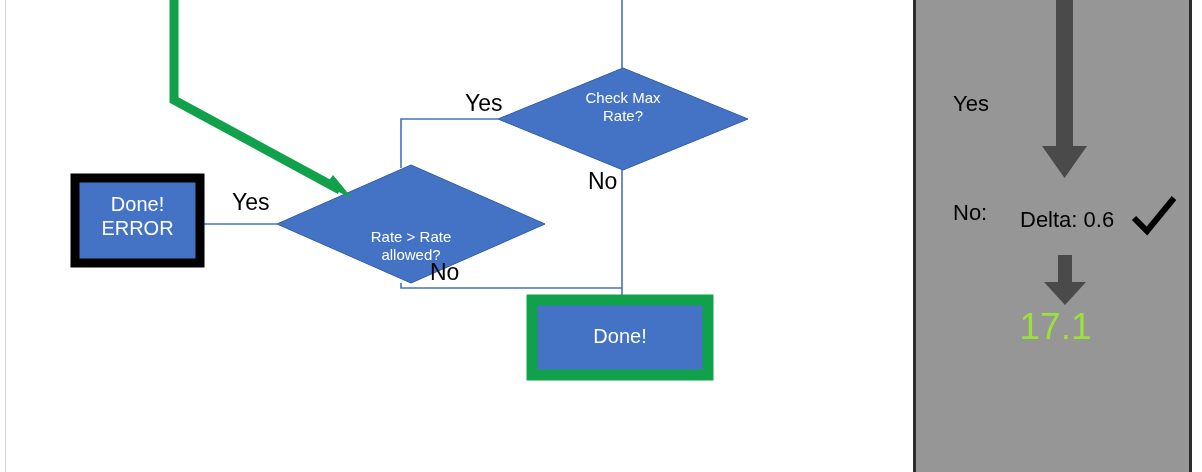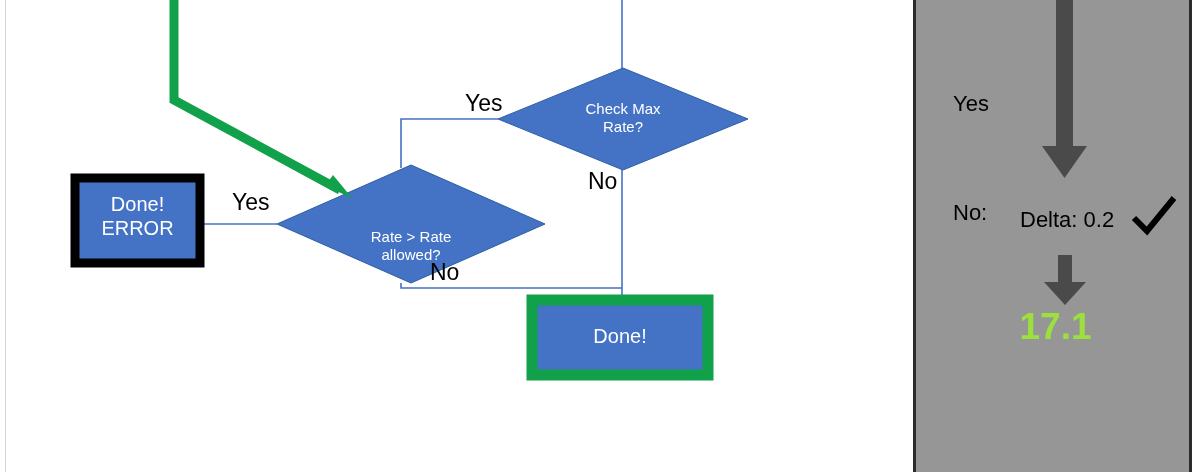--- a/index.html
+++ b/index.html
@@ -84,21 +84,21 @@
   #panel-no   { left: 37px;  top: 202px; }
   #panel-delta{ left: 104px; top: 209px; }
   #panel-value {
     position: absolute;
     left: 0;
     top: 308px;
     width: 279px;
     text-align: center;
     color: #9BE03C;
     font-size: 37px;
-    font-weight: bold;
+    font-weight: normal;
     line-height: 1;
   }
   #panel-check {
     position: absolute;
     left: 215px;
     top: 193px;
     width: 46px;
     height: 46px;
   }
 </style>
@@ -128,21 +128,21 @@
     <rect x="75" y="178" width="125" height="85" fill="#4472C4" stroke="#000000" stroke-width="9"></rect>
 
     <rect x="532" y="300" width="176" height="75" fill="#4472C4" stroke="#12A14B" stroke-width="11"></rect>
 
     <g>
       <path d="M 174 -4 L 174 100 L 340 190" fill="none" stroke="#12A14B" stroke-width="9" stroke-linejoin="miter"></path>
       <polygon points="352,198 325,186 333,175" fill="#12A14B"></polygon>
     </g>
   </svg>
 
-  <div class="shape-text diamond-text" style="left:498px; top:100px; width:250px;text-align:center;">Check Max
+  <div class="shape-text diamond-text" style="left:498px; top:89px; width:250px;text-align:center;">Check Max
 Rate?</div>
 
   <div class="shape-text diamond-text" style="left:277px; top:203px; width:268px;margin-top:25px;">Rate &gt; Rate
 allowed?</div>
 
   <div class="shape-text box-text" style="left:75px; top:193px; width:125px;">Done!
 ERROR</div>
 
   <div class="shape-text box-text" style="left:532px; top:325px; width:176px;">Done!</div>
 
@@ -166,21 +166,21 @@
       <g>
         <rect x="142" y="255" width="14" height="31" fill="#4A4A4A"></rect>
         <polygon points="149,305 128,282 170,282" fill="#4A4A4A"></polygon>
       </g>
     </svg>
 
     <div class="panel-text" id="panel-yes">Yes</div>
 
     <div class="panel-text" id="panel-no">No:</div>
 
-    <div class="panel-text" id="panel-delta">Delta: 0.2</div>
+    <div class="panel-text" id="panel-delta">Delta: 0.6</div>
 
     <svg id="panel-check" viewBox="0 0 46 46">
       <path d="M 3 25 L 16 38 L 43 5" fill="none" stroke="#000000" stroke-width="6" stroke-linecap="butt" stroke-linejoin="miter"></path>
     </svg>
 
     <div id="panel-value">17.1</div>
   </div>
 
 </div>
 

